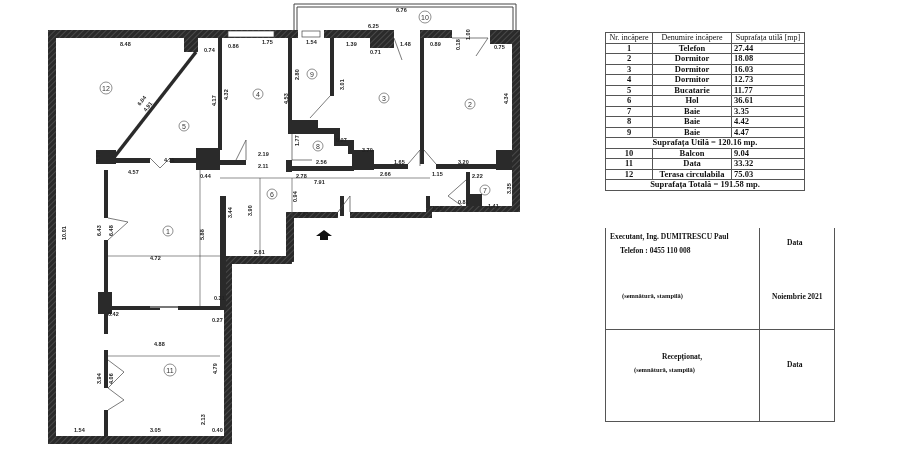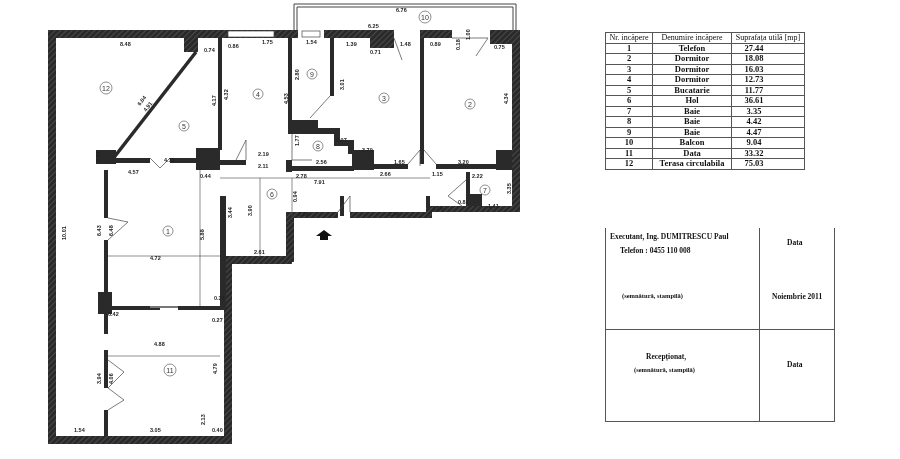--- a/index.html
+++ b/index.html
@@ -2,21 +2,21 @@
 <html><head>
 <meta charset="utf-8">
 <style>
   html, body { margin:0; padding:0; background:#fff; }
   body { width:900px; height:459px; position:relative; overflow:hidden; font-family:"Liberation Serif", serif; color:#111; }
   #plan { position:absolute; left:0; top:0; width:600px; height:459px; }
   .dim { font-family:"Liberation Sans", sans-serif; font-size:5.5px; font-weight:bold; fill:#222; }
   .rn { font-family:"Liberation Sans", sans-serif; font-size:7px; fill:#333; }
   #legend { position:absolute; left:605px; top:32px; width:200px; border-collapse:collapse; font-size:8.5px; font-weight:bold;font-family:Liberation Serif, serif; }
   #legend td { border:1px solid #555; text-align:center; padding:0 2px; line-height:9.5px; }
-  #legend td.r { text-align:center; padding-right:30px; }
+  #legend td.r { text-align:left; padding-right:30px; }
   #legend .hdr td { font-weight:normal; font-size:8px; line-height:9.5px; }
   #sig { position:absolute; left:605px; top:228px; width:230px; height:194px; border:1px solid #555; border-top:none; box-sizing:border-box; font-size:7.5px; font-weight:bold;padding-left:16px; }
   #sig .col1 { position:absolute; left:0; top:0; width:153px; height:100%; border-right:1px solid #555; }
   #sig .hr { position:absolute; left:0; top:101px; width:100%; border-top:1px solid #555; }
   .ab { position:absolute; white-space:nowrap; }
 </style>
 </head>
 <body>
 
 <svg id="plan" viewBox="0 0 600 459" xmlns="http://www.w3.org/2000/svg">
@@ -293,41 +293,47 @@
         <td>8</td>
         <td>Baie</td>
         <td class="r">4.42</td>
       </tr>
   <tr>
         <td>9</td>
         <td>Baie</td>
         <td class="r">4.47</td>
       </tr>
   <tr>
+        <td colspan="3">Suprafața Utilă =  120.16 mp.</td>
+      </tr>
+  <tr>
         <td>10</td>
         <td>Balcon</td>
         <td class="r">9.04</td>
       </tr>
   <tr>
         <td>11</td>
         <td>Data</td>
         <td class="r">33.32</td>
       </tr>
   <tr>
         <td>12</td>
         <td>Terasa circulabila</td>
         <td class="r">75.03</td>
+      </tr>
+  <tr>
+        <td colspan="3">Suprafața Totală = 191.58 mp.</td>
       </tr>
 </tbody>
   </table>
 
 <div id="sig">
   <div class="col1"></div>
   <div class="hr"></div>
   <div class="ab" style="left:4px;top:4px">Executant, Ing. DUMITRESCU Paul</div>
   <div class="ab" style="left:14px;top:18px">Telefon : 0455 110 008</div>
   <div class="ab" style="left:16px;top:64px;font-size:6.5px">(semnătură, stampilă)</div>
   <div class="ab" style="left:181px;top:10px">Data</div>
-  <div class="ab" style="left:166px;top:64px">Noiembrie 2011</div>
-  <div class="ab" style="left:40px;top:124px">Recepționat,</div>
+  <div class="ab" style="left:166px;top:64px">Noiembrie 2021</div>
+  <div class="ab" style="left:56px;top:124px">Recepționat,</div>
   <div class="ab" style="left:28px;top:138px;font-size:6.5px">(semnătură, stampilă)</div>
   <div class="ab" style="left:181px;top:132px">Data</div>
 </div>
 
 </body></html>

